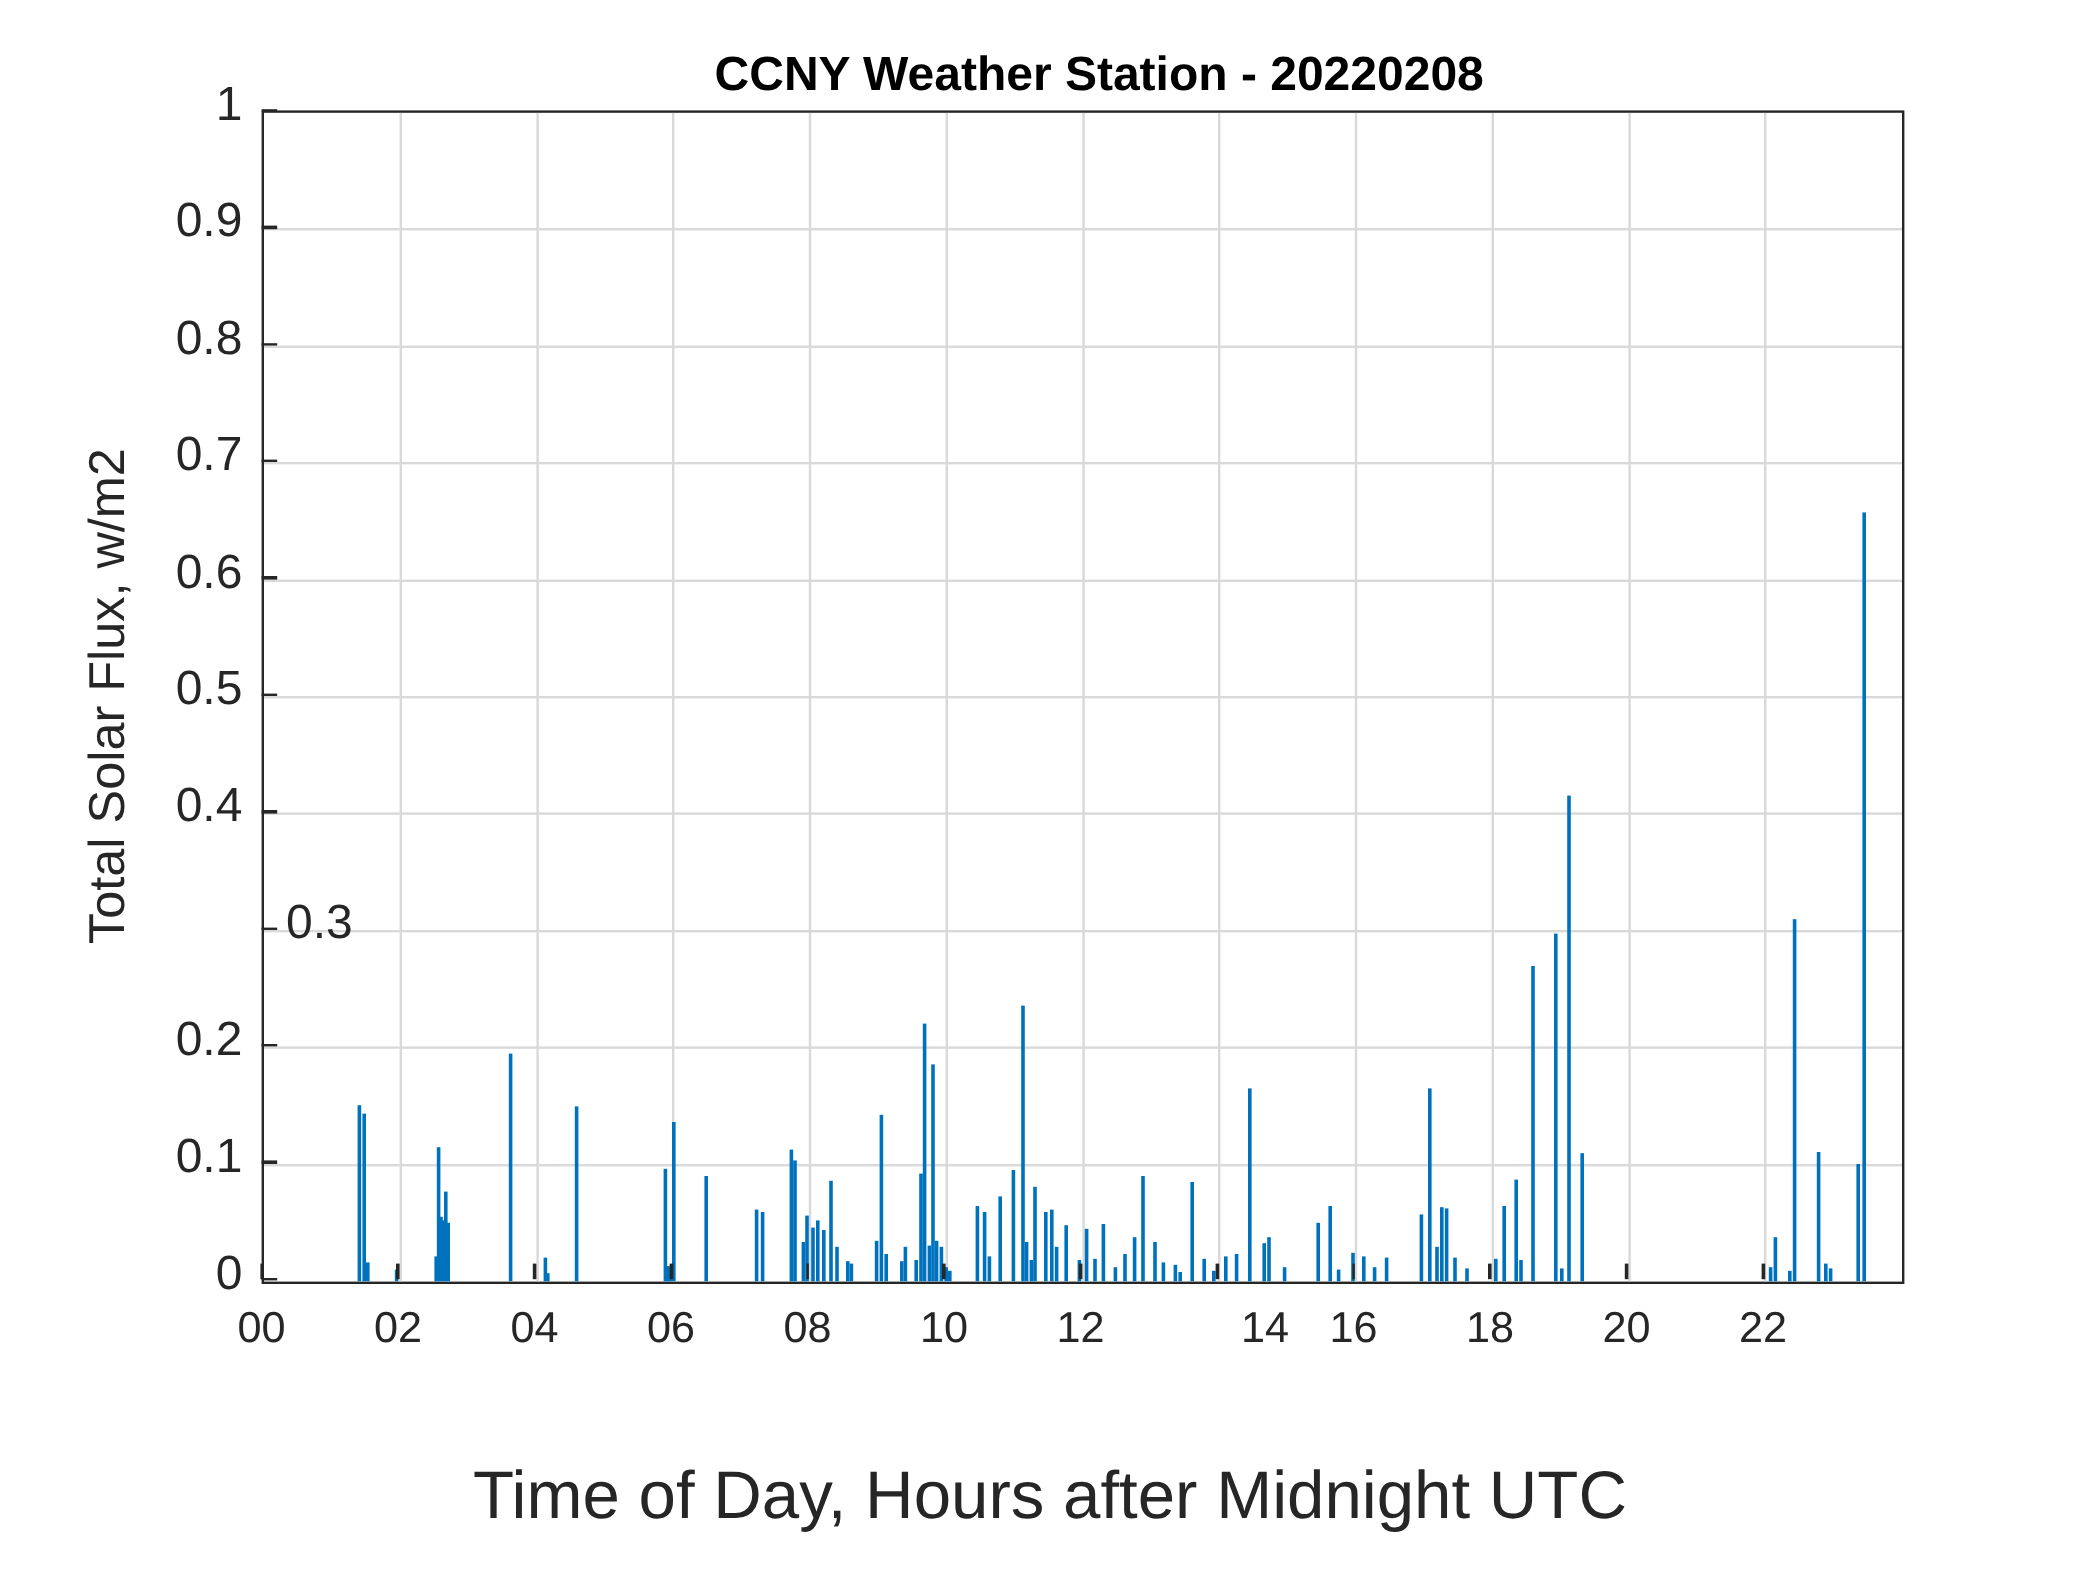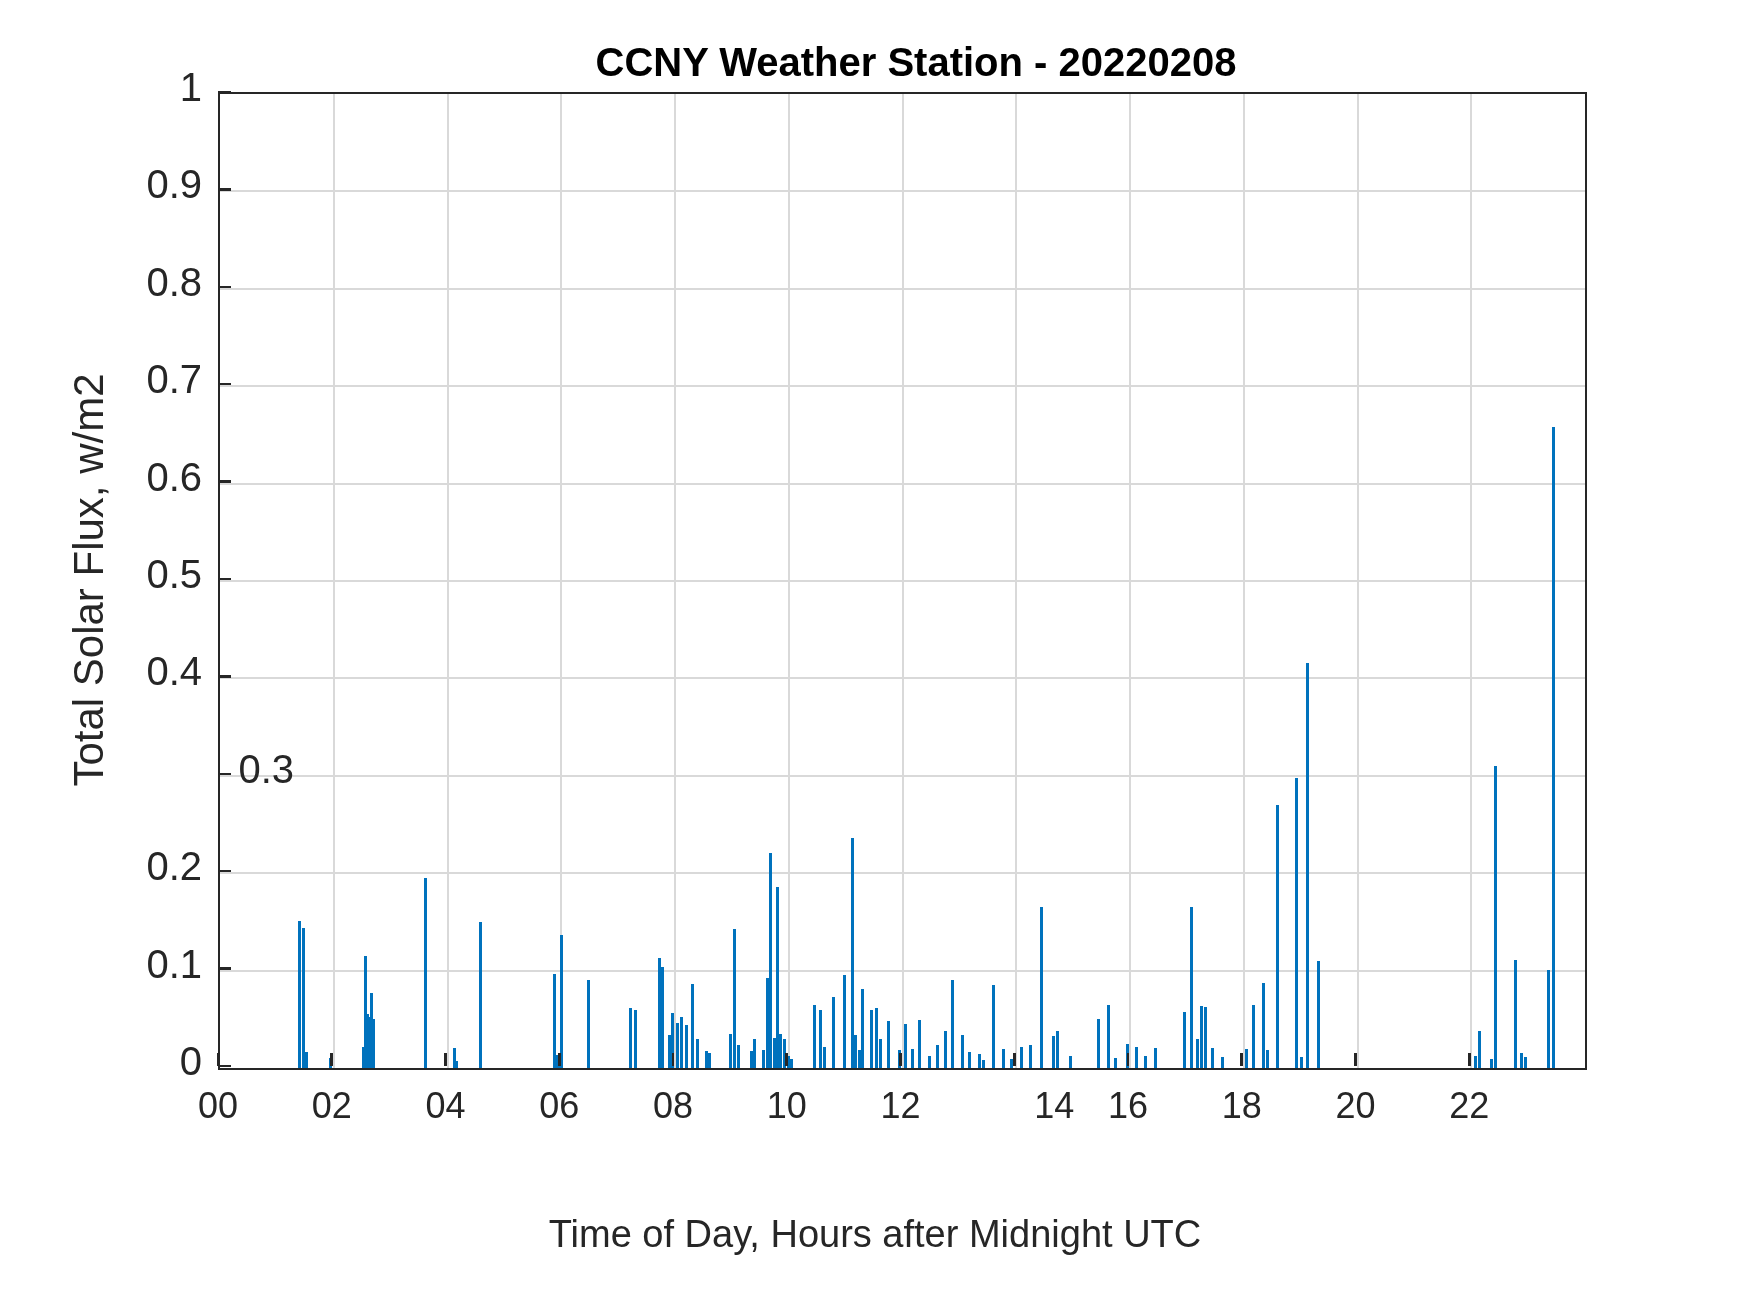--- a/index.html
+++ b/index.html
@@ -51,21 +51,21 @@
     position:absolute;
     text-align:center;
     font-size:36px;color:#262626;
     font-family:"Liberation Sans",sans-serif;
     white-space:nowrap;line-height:1;
   }
 
   
   #xlabel{
     position:absolute;left:0;top:1213px;width:1750px;
-    text-align:center;font-size:38px;color:#262626;
+    text-align:center;font-size:56px;color:#262626;
     font-family:"Liberation Sans",sans-serif;white-space:nowrap;
   }
   #ylabel{
     position:absolute;
     left:-400px;top:556px;
     width:978px;
     text-align:center;
     font-size:42px;color:#262626;
     font-family:"Liberation Sans",sans-serif;white-space:nowrap;
     transform:rotate(-90deg);

